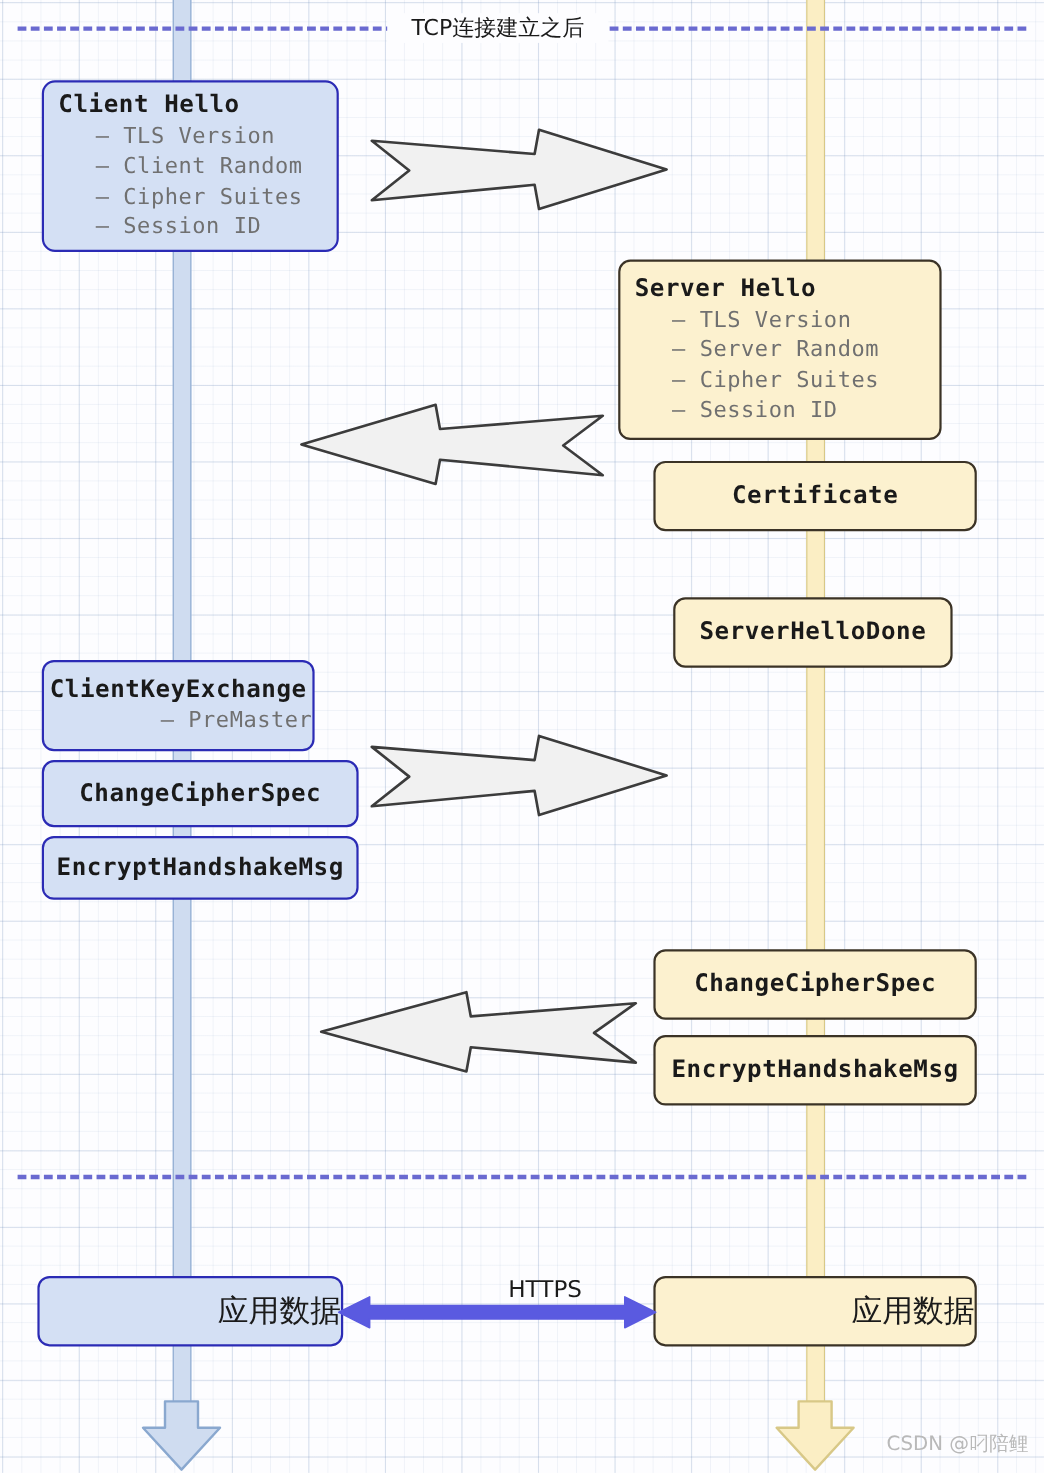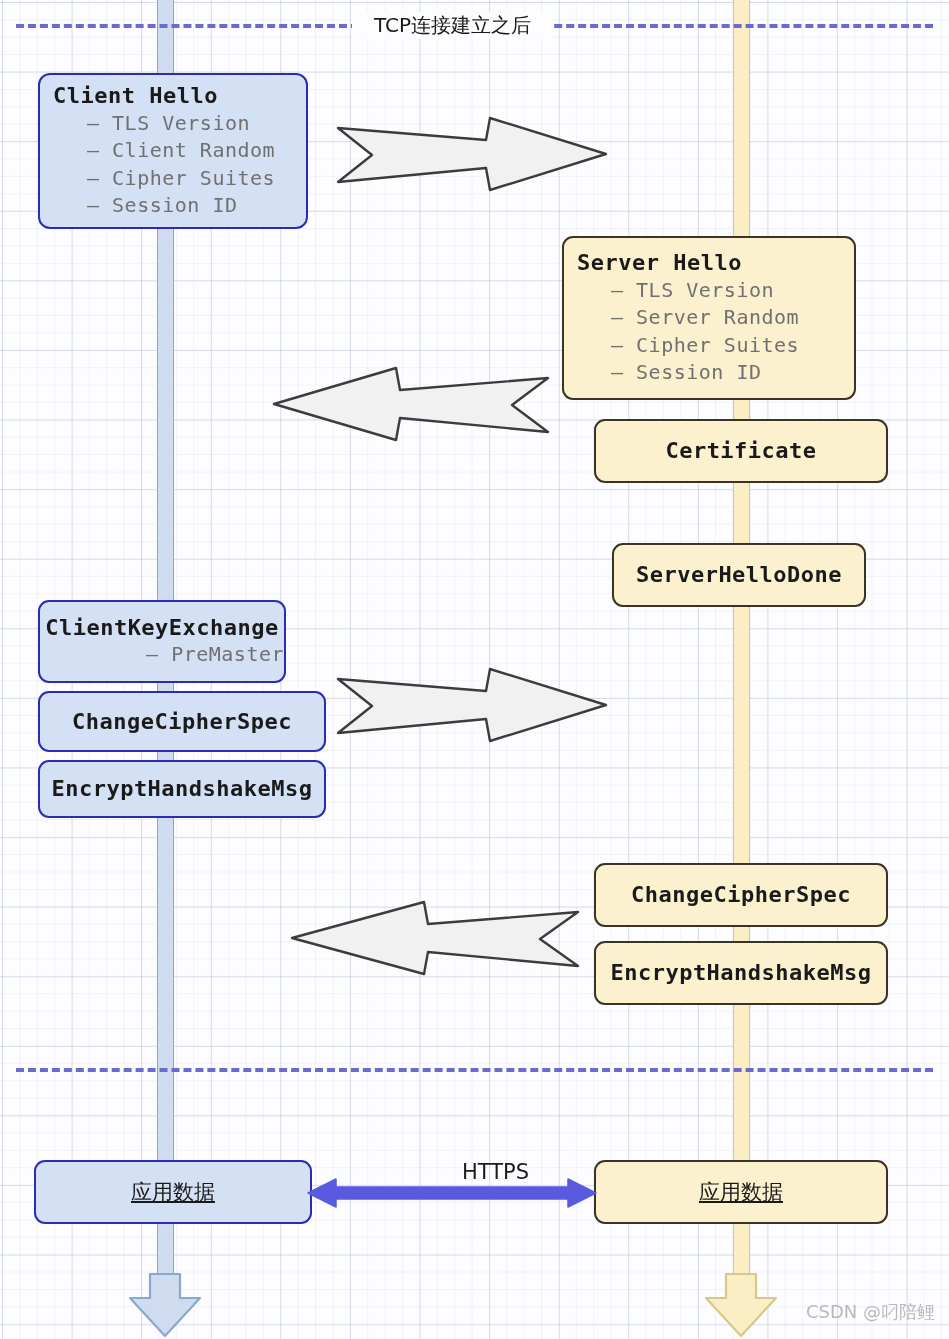--- a/index.html
+++ b/index.html
@@ -84,24 +84,23 @@
     line-height: 1.38;
     padding-left: 47px;
     letter-spacing: 0.5px;
   }
   .node-list.centered {
     padding-left: 0;
     text-align: right;
   }
   .node-cn {
     font-family: "DejaVu Sans", sans-serif;
-    font-size: 21px;
-    color: #1a1a1a;
-    text-align: center;
-    text-decoration: underline;
+    font-size: 28px;
+    color: #1a1a1a;
+    text-align: right;
   }
 
   
   .sep {
     position: absolute;
     height: 0;
     border-top: 4px dashed #6a6ad0;
     z-index: 2;
   }
   .sep-label {

